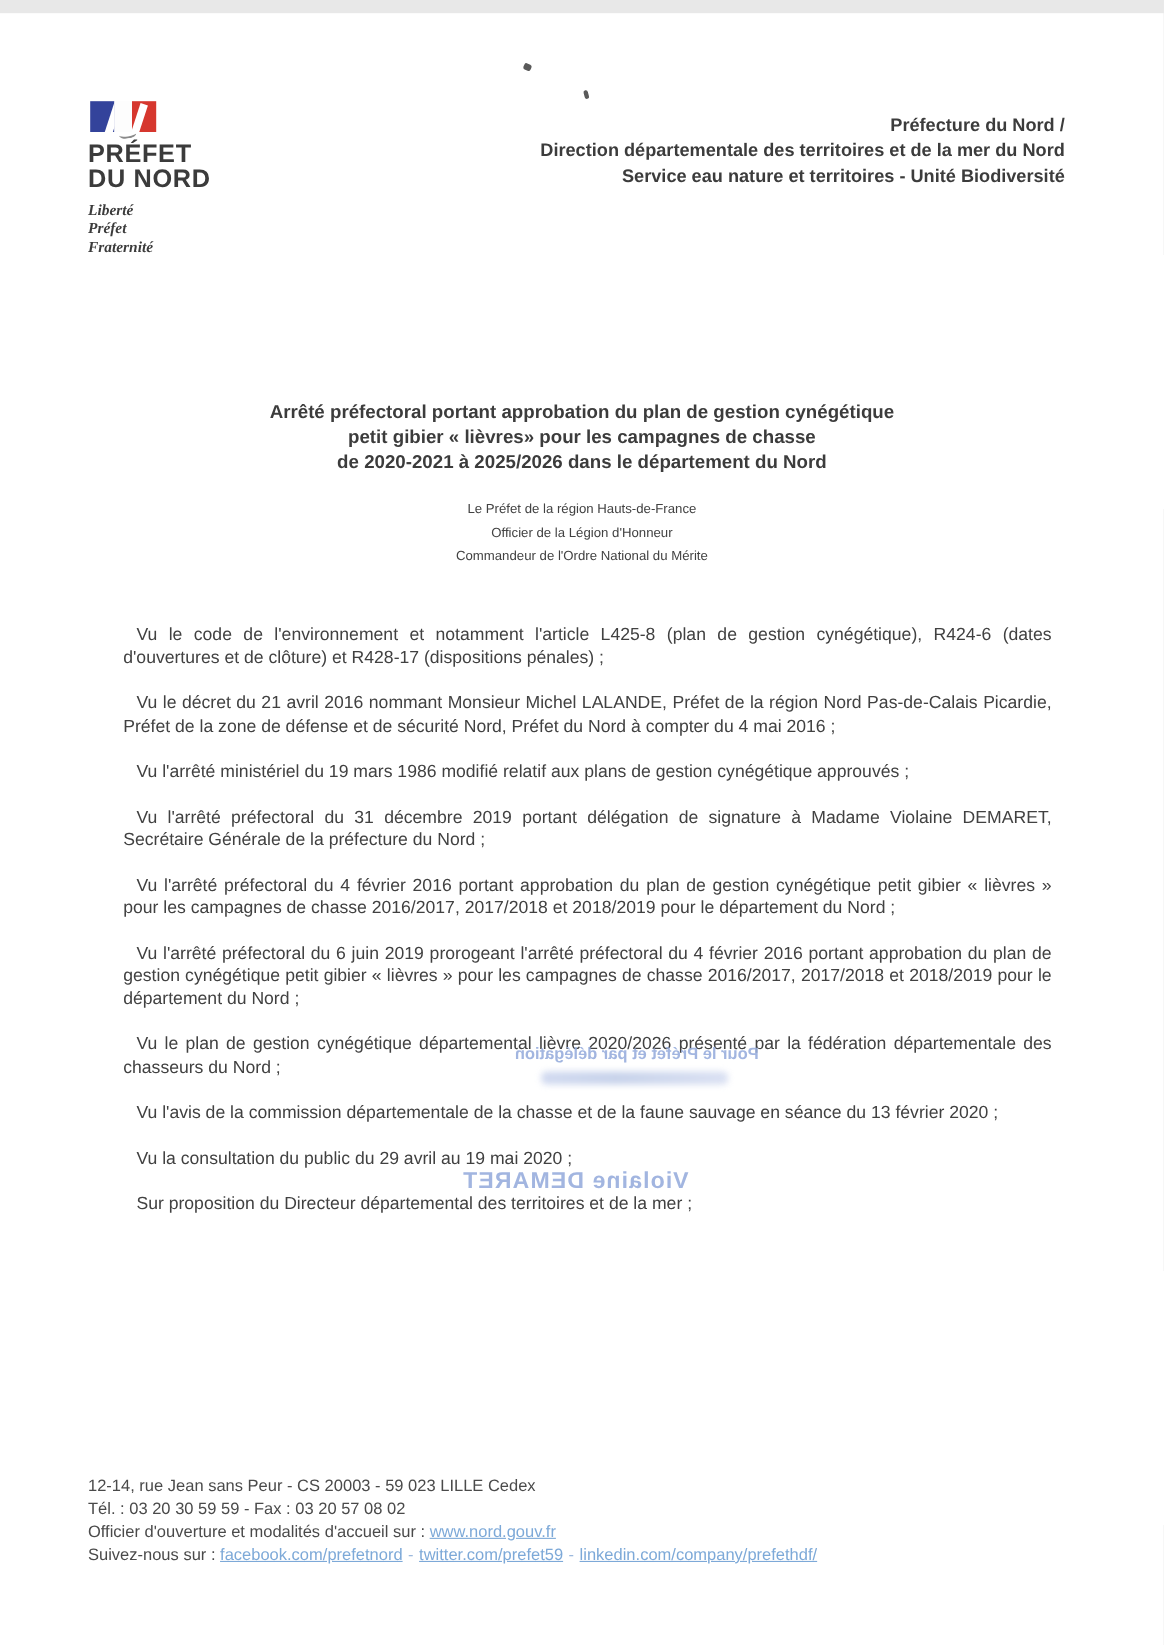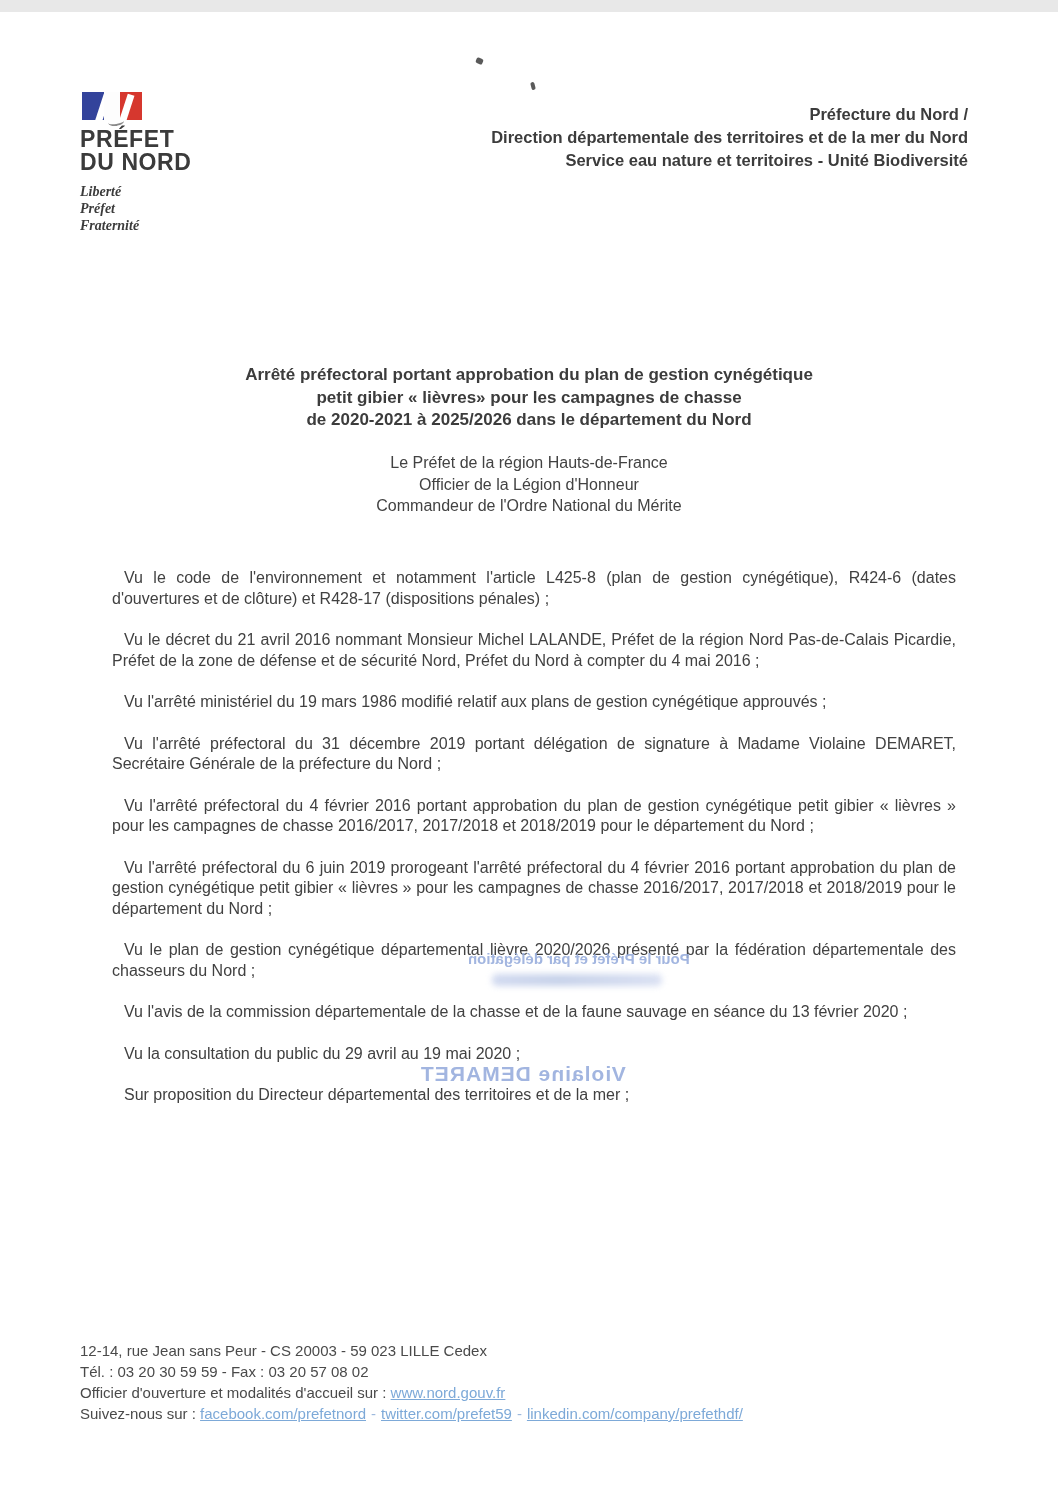--- a/index.html
+++ b/index.html
@@ -45,21 +45,21 @@
     text-align:right;font-weight:bold;font-size:16.5px;line-height:23px;color:#3c3c3c;
   }
 
   
   .title{
     position:absolute;left:0;right:0;top:352px;text-align:center;
     font-weight:bold;font-size:17px;line-height:22.5px;color:#3c3c3c;
   }
   .authority{
     position:absolute;left:0;right:0;top:440px;text-align:center;
-    font-size:16px;line-height:21.5px;color:#424242;
+    font-size:12px;line-height:21.5px;color:#424242;
   }
 
   
   .body-text{
     position:absolute;left:112px;top:556px;width:844px;
     font-size:16px;line-height:20.5px;text-align:justify;color:#414141;
   }
   .body-text p{margin:0 0 21px 0;text-indent:12px;}
 
   

